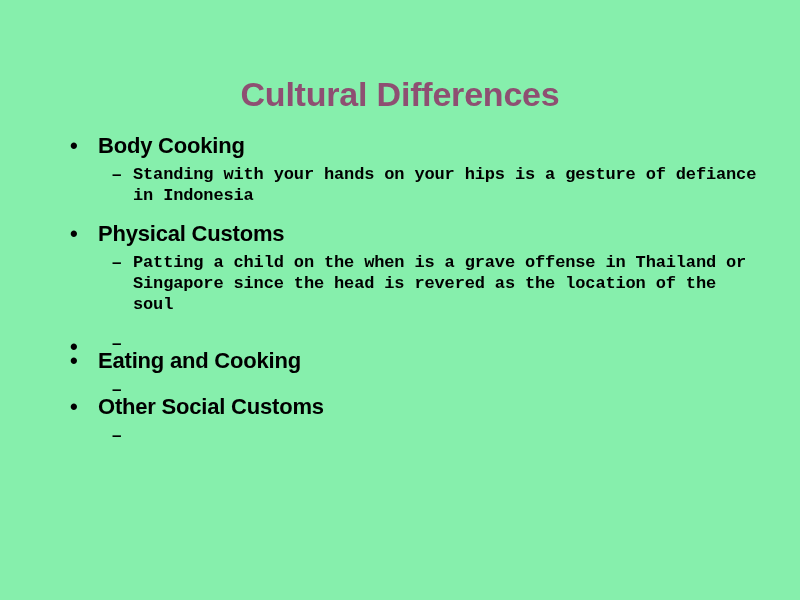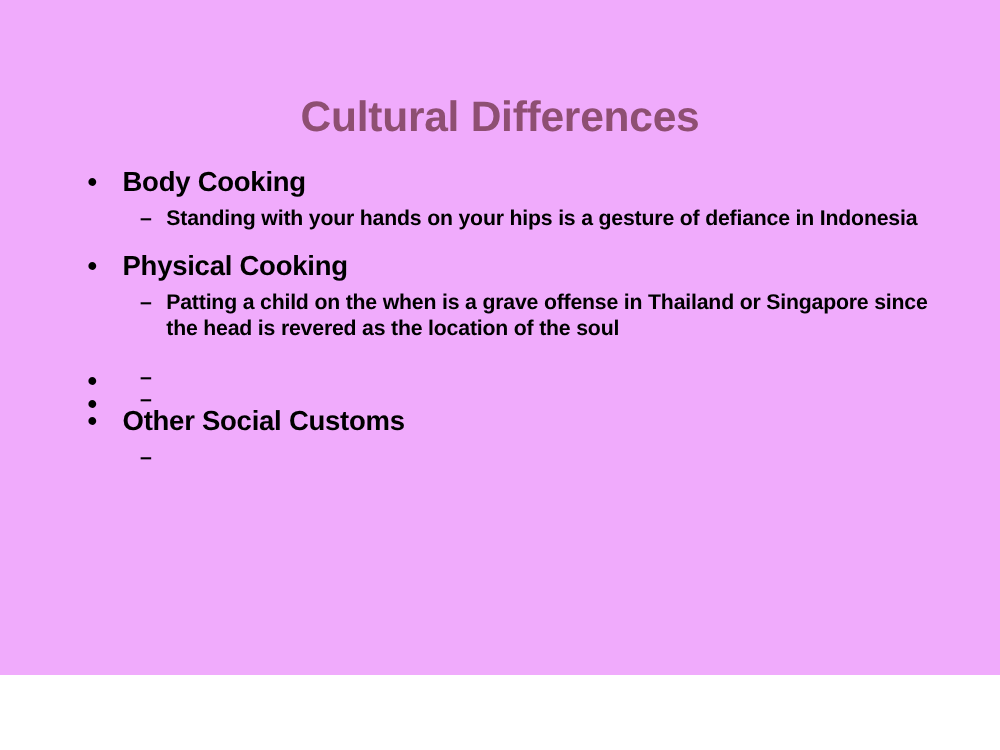--- a/index.html
+++ b/index.html
@@ -11,22 +11,22 @@
     width: 800px;
     height: 600px;
     background: #ffffff;
     font-family: "Liberation Sans", sans-serif;
     overflow: hidden;
   }
 
   .slide {
     position: relative;
     width: 800px;
-    height: 540px;
-    background: #f0abfc;
+    height: 600px;
+    background: #86efac;
     box-sizing: border-box;
   }
 
   .slide-title {
     position: absolute;
     top: 74px;
     left: 0;
     width: 800px;
     text-align: center;
     font-size: 34px;
@@ -86,20 +86,21 @@
     position: absolute;
     left: 112px;
     top: 0;
     font-size: 17px;
     font-weight: bold;
     color: #000000;
     line-height: 21px;
   }
   .l2 .txt {
     display: block;
+    font-family: Liberation Mono, monospace;
   }
 
   .gap-after-group { height: 14px; }
 </style>
 </head>
 <body>
 
 <div class="slide">
 
   <div class="slide-title">Cultural Differences</div>
@@ -114,21 +115,21 @@
       <div class="l2">
         <span class="marker">–</span>
         <span class="txt">Standing with your hands on your hips is a gesture of defiance in Indonesia</span>
       </div>
     </div>
     <div class="gap-after-group"></div>
 
     <div class="group">
       <div class="l1">
         <span class="marker">•</span>
-        <span class="txt">Physical Cooking</span>
+        <span class="txt">Physical Customs</span>
       </div>
       <div class="l2">
         <span class="marker">–</span>
         <span class="txt">Patting a child on the when is a grave offense in Thailand or Singapore since the head is revered as the location of the soul</span>
       </div>
     </div>
     <div class="gap-after-group"></div>
 
     <div class="group">
       <div class="l1">
@@ -136,20 +137,21 @@
       </div>
       <div class="l2">
         <span class="marker">–</span>
       </div>
     </div>
     <div class="gap-after-group"></div>
 
     <div class="group">
       <div class="l1">
         <span class="marker">•</span>
+        <span class="txt">Eating and Cooking</span>
       </div>
       <div class="l2">
         <span class="marker">–</span>
       </div>
     </div>
     <div class="gap-after-group"></div>
 
     <div class="group">
       <div class="l1">
         <span class="marker">•</span>

